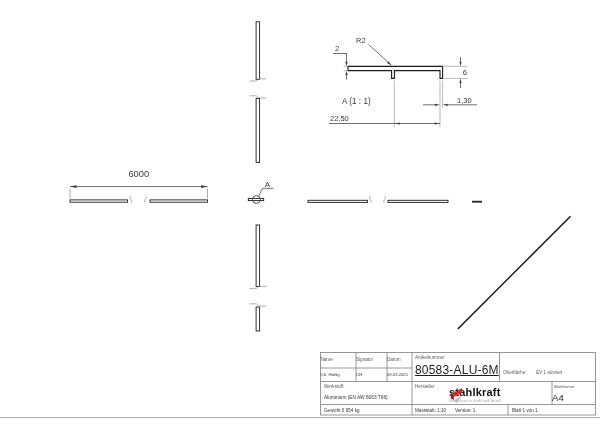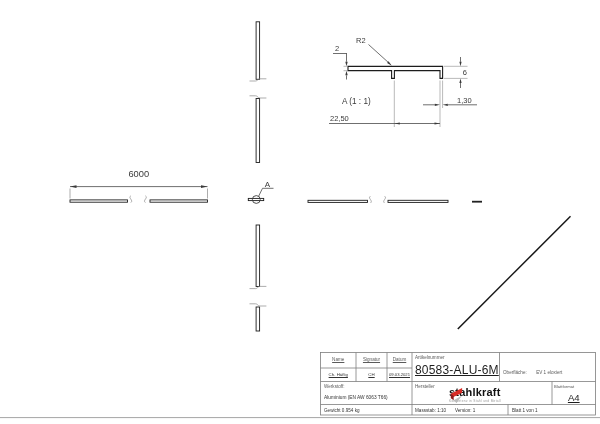--- a/index.html
+++ b/index.html
@@ -3,21 +3,21 @@
 <meta charset="utf-8">
 <style>
   html,body{margin:0;padding:0;background:#ffffff;}
   .sheet{position:relative;width:600px;height:424px;background:#fff;overflow:hidden;
          font-family:"Liberation Sans",sans-serif;}
   svg{position:absolute;left:0;top:0;}
   .dimtext{fill:#3a3a3a;font-family:"Liberation Sans",sans-serif;}
   .tb{position:absolute;font-family:"Liberation Sans",sans-serif;color:#3c3c3c;white-space:nowrap;}
   .tb-label{font-size:4.6px;color:#5a5a5a;}
   .tb-value{font-size:5px;color:#333;}
-  .tb-center{text-align:center;text-decoration:underline;}
+  .tb-center{}
   .artnum{font-size:12px;color:#1e1e1e;letter-spacing:.2px;text-decoration:underline;}
   .a4{font-size:9.6px;color:#1e1e1e;}
   .logo-row{position:absolute;display:flex;align-items:flex-start;gap:3px;}
   .logo-name{font-size:11px;font-weight:bold;color:#111;letter-spacing:.2px;line-height:11px;}
   .logo-tagline{font-size:3.2px;color:#9a9a9a;letter-spacing:.3px;margin-top:1px;}
 </style>
 </head>
 <body>
 
 <div class="sheet">

